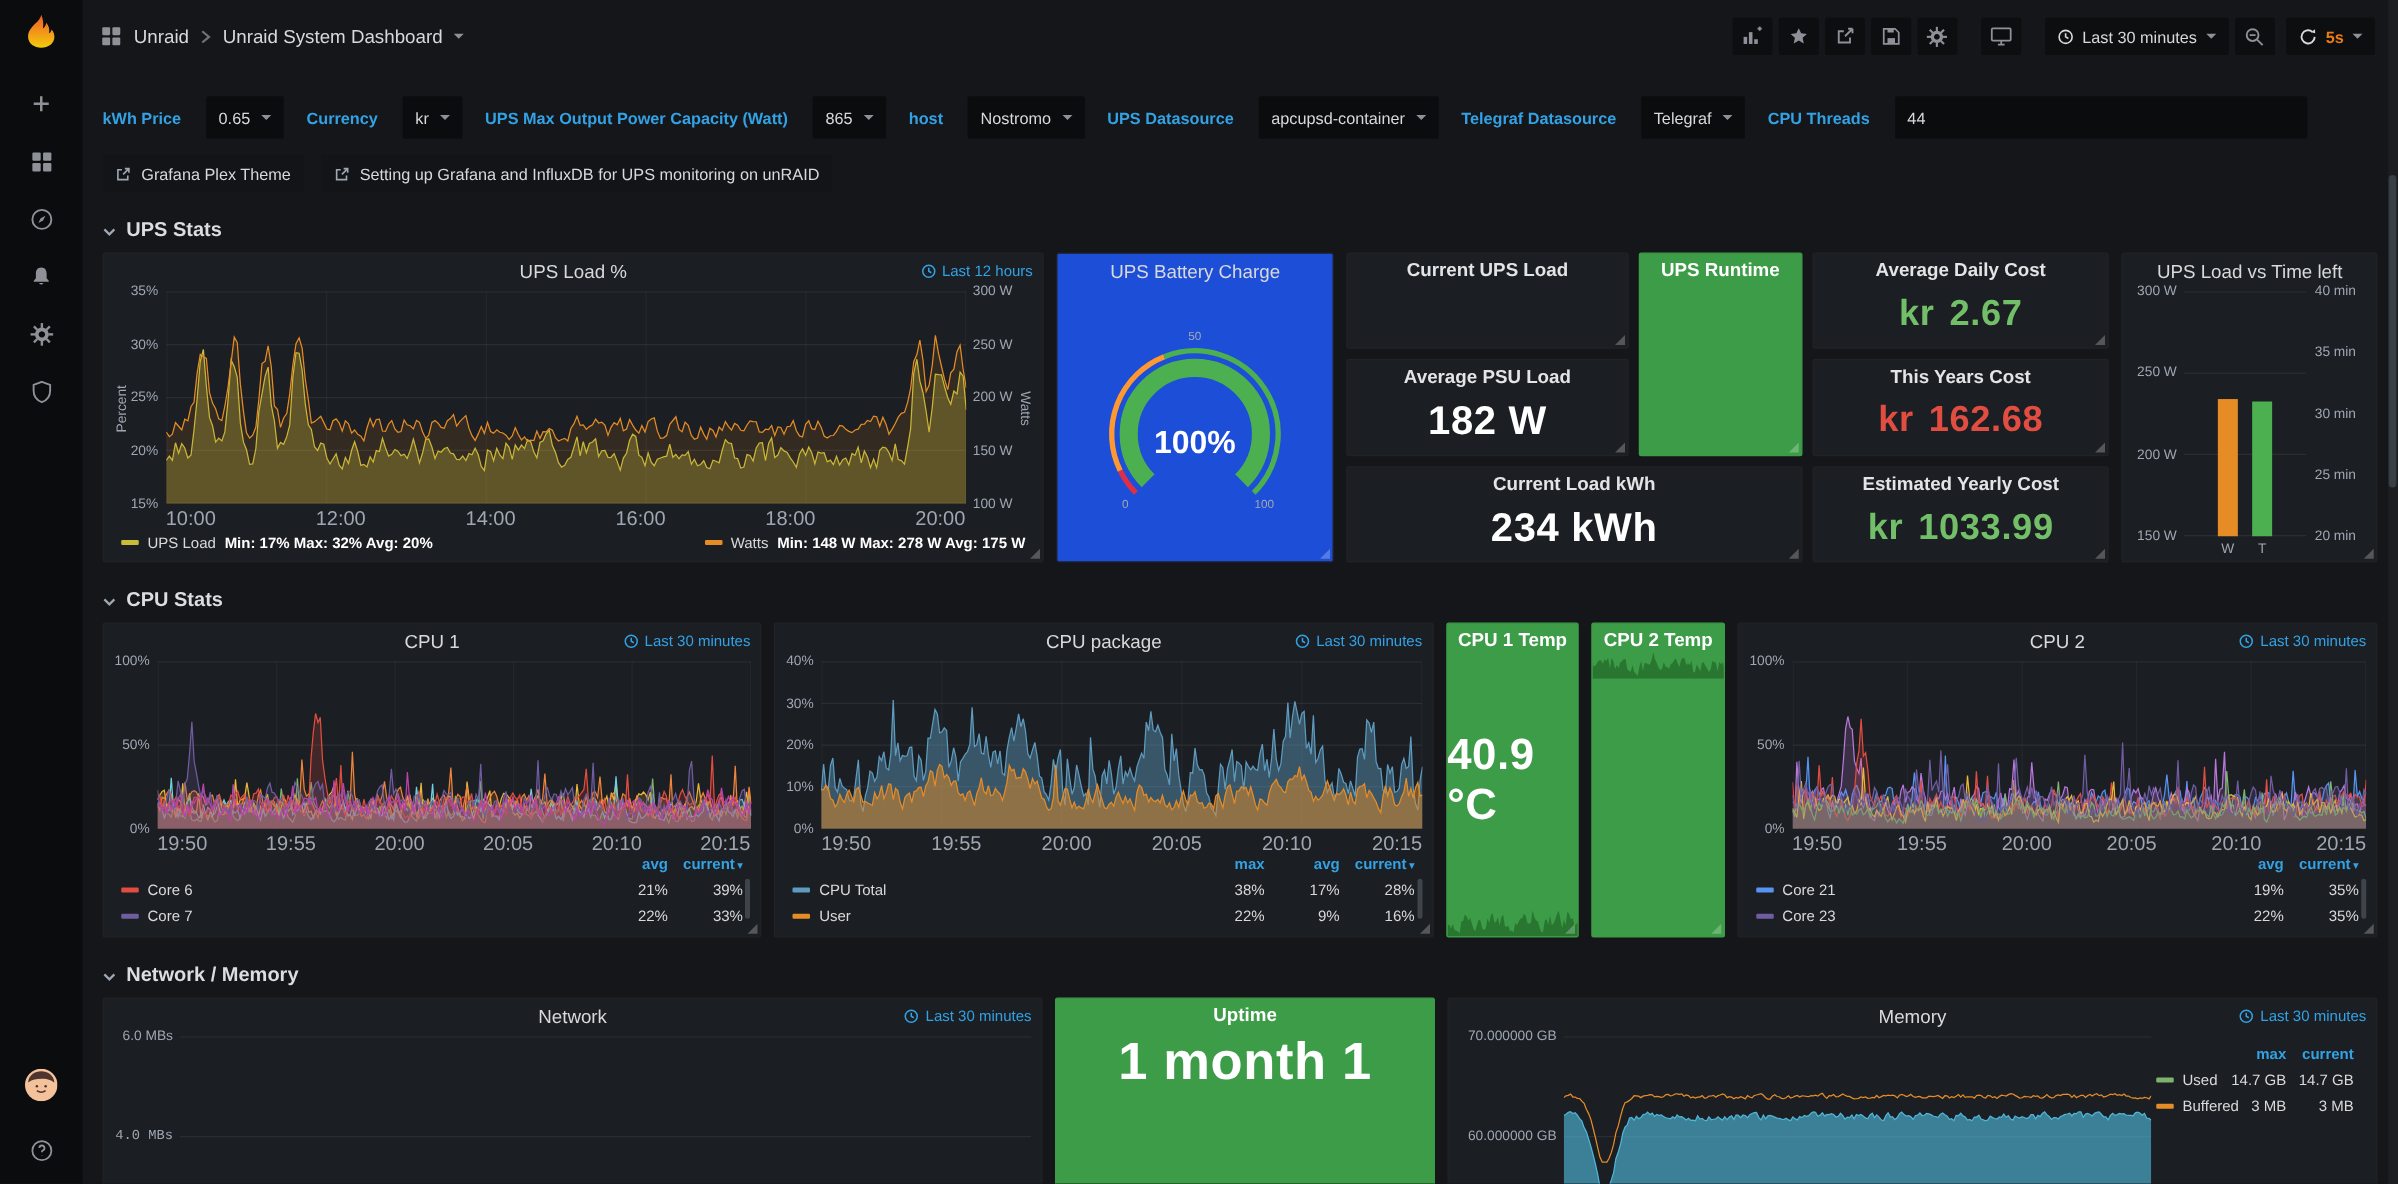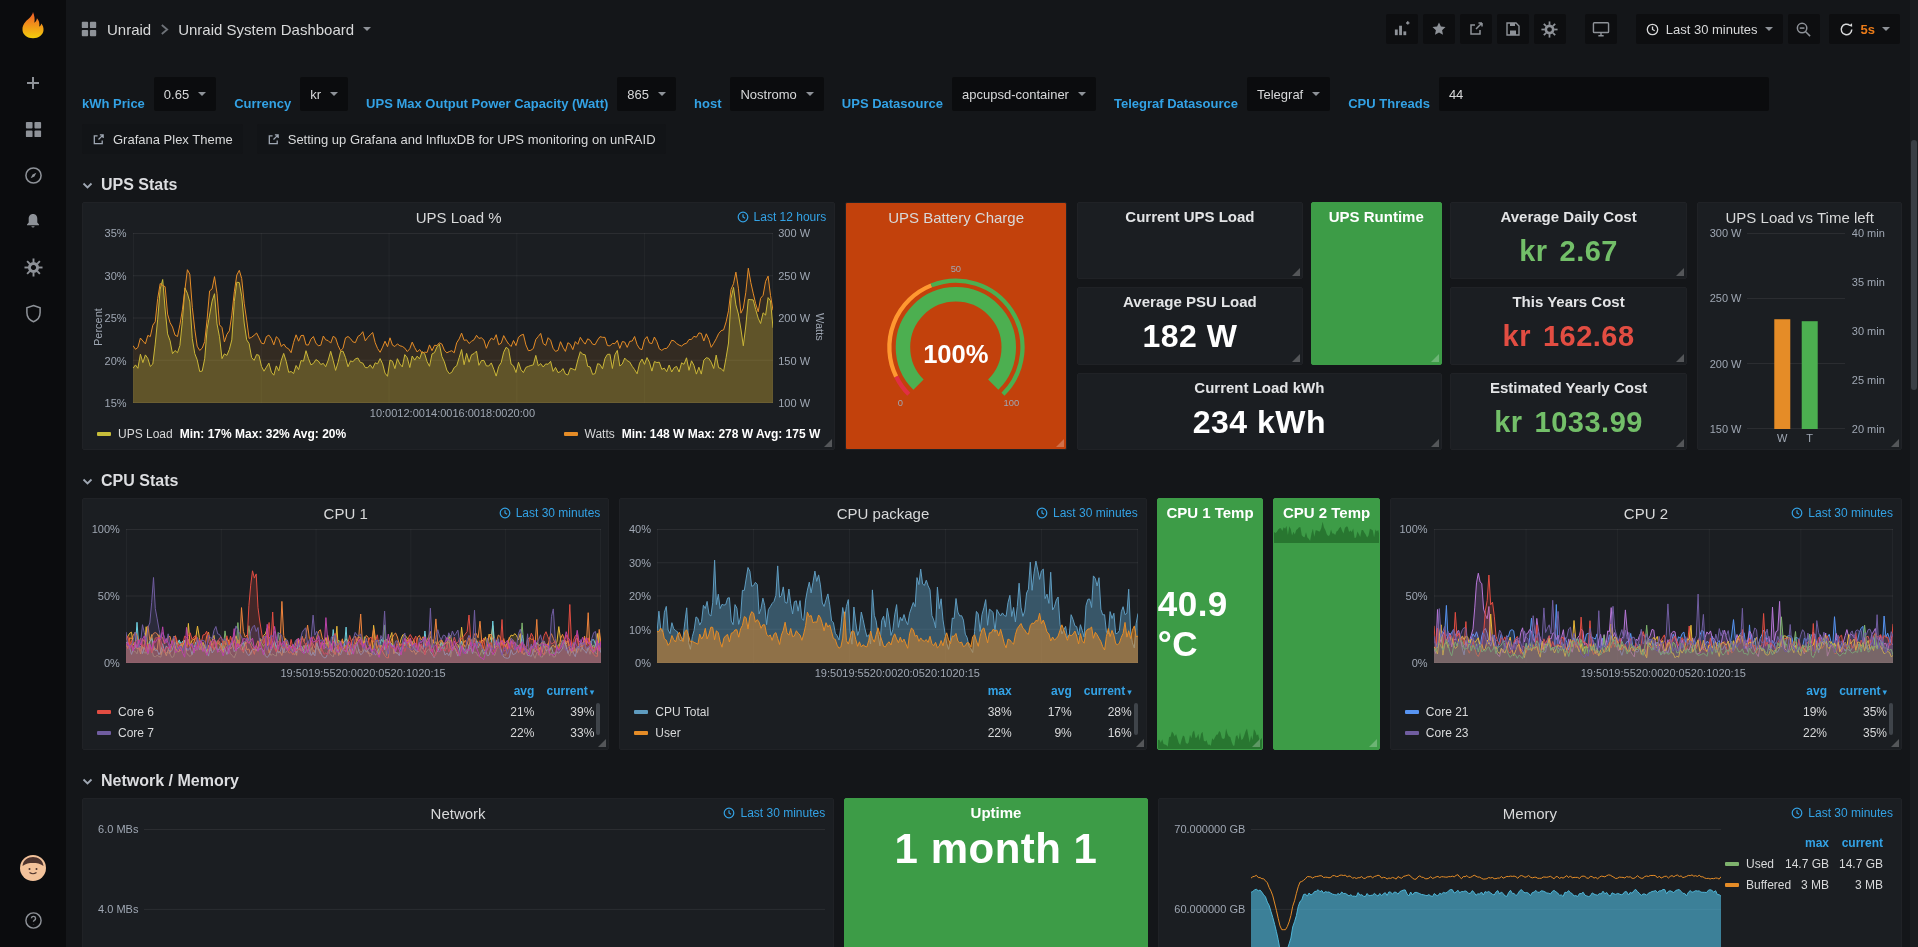--- a/index.html
+++ b/index.html
@@ -29,62 +29,62 @@
   .time-picker,.refresh-picker{height:30px;background:#0d0e10;border-radius:2px;display:flex;align-items:center;
     gap:7px;padding:0 10px;font-size:13px;color:#d8d9da}
   .refresh-picker{margin-left:4px}
   .refresh-interval{color:#eb7b18;font-weight:700}
   .caret-tri{width:0;height:0;border-left:4px solid transparent;border-right:4px solid transparent;
     border-top:4px solid #8e9298;display:inline-block}
 
   
   .content{flex:1;padding:0 16px;overflow:hidden}
   .var-row{display:flex;align-items:center;gap:18px;margin-top:16px;height:40px;white-space:nowrap}
-  .var{display:flex;align-items:flex-end;gap:9px}
+  .var{display:flex;align-items:center;gap:20px}
   .var-label{color:#33a2e5;font-size:13px;font-weight:700}
   .var-value{background:#0b0c0e;height:34px;border-radius:2px;display:flex;align-items:center;gap:9px;
     padding:0 10px;font-size:13px;color:#d8d9da}
   .var-value.wide{min-width:330px;justify-content:flex-start}
   .link-row{display:flex;gap:14px;margin-top:10px;height:30px;align-items:center}
   .dash-link{background:#121417;height:30px;display:flex;align-items:center;gap:8px;padding:0 10px;
     border-radius:2px;font-size:13px;color:#d8d9da}
   .dash-link svg{color:#9fa7b3}
   .section-header{display:flex;align-items:center;gap:8px;margin-top:16px;height:30px;font-size:16px;
     font-weight:700;color:#dcdde0;cursor:pointer}
   .section-header svg{color:#9fa7b3}
 
   .row{display:grid;gap:10px;margin-top:2px}
   .row-ups{grid-template-columns:744fr 219fr 603fr 202fr;height:248px}
   .row-cpu{grid-template-columns:520fr 520fr 220fr 505fr;height:252px}
   .row-net{grid-template-columns:743fr 300fr 735fr;height:250px}
 
   .panel{background:#1b1e22;border:1px solid #202226;border-radius:2px;position:relative;
     display:flex;flex-direction:column;overflow:hidden;min-width:0;min-height:0}
-  .panel-gauge{background:#c2410c}
+  .panel-gauge{background:#1d4ed8}
   .panel-header{height:28px;display:flex;align-items:center;justify-content:center;position:relative;flex-shrink:0}
   .panel-title{font-size:15px;font-weight:500;color:#d8d9da}
   .time-badge{position:absolute;right:8px;top:7px;display:flex;align-items:center;gap:5px;font-size:12px;
     color:#33a2e5;cursor:pointer}
   .resize-handle{position:absolute;bottom:2px;right:2px;width:0;height:0;
     border-bottom:8px solid rgba(255,255,255,0.25);border-left:8px solid transparent;cursor:nwse-resize}
 
   
   .chart{flex:1;min-height:0;display:flex;flex-direction:column;padding:2px 8px 4px}
   .g-main{flex:1;display:flex;min-height:0}
   .v-label{writing-mode:vertical-rl;transform:rotate(180deg);font-size:11px;color:#9fa7b3;
     display:flex;align-items:center;justify-content:center;width:13px}
   .v-label.right{transform:none}
   .g-yaxis{position:relative;font-size:11px;color:#9fa7b3;flex-shrink:0}
   .g-yaxis span{position:absolute;transform:translateY(-50%);white-space:nowrap}
   .g-yaxis.left span{right:6px}
   .g-yaxis.right span{left:6px}
   .g-center{flex:1;display:flex;flex-direction:column;min-width:0}
   .g-plot{flex:1;min-height:0;position:relative}
   .g-plot svg{position:absolute;left:0;top:0}
-  .g-xaxis{height:18px;display:flex;justify-content:center;font-size:11px;color:#9fa7b3;padding-top:4px}
+  .g-xaxis{height:18px;display:flex;justify-content:space-between;font-size:16px;color:#9fa7b3;padding-top:4px}
   .legend-split{display:flex;justify-content:space-between;align-items:center;padding:4px 6px 2px;
     font-size:12px;height:24px;flex-shrink:0}
   .lg-item{display:flex;align-items:center;gap:7px}
   .lg-name{color:#d8d9da}
   .lg-stats{color:#fff;font-weight:700}
   .lt-mark{width:14px;height:4px;border-radius:1px;display:inline-block;flex-shrink:0}
   .legend-table{flex-shrink:0;position:relative;padding:0 6px 2px;font-size:12px}
   .legend-table.side{width:172px;padding:4px 10px 0 4px}
   .lt-row{display:flex;align-items:center;height:21px}
   .lt-head{height:20px}
@@ -854,21 +854,21 @@
                   <circle cx="7" cy="7" r="5.6"></circle>
                   <path d="M7 3.8 V7 L9.4 8.4"></path>
                 </svg>
               <span>Last 30 minutes</span>
             </span>
           </div>
           <div class="chart">
               <div class="g-main">
                 <div class="g-yaxis left" style="width: 53.4px;">
                   <span style="top: 0%;">6.0 MBs</span>
-                  <span style="top: 37.5%;">4.0 MBs</span>
+                  <span style="top: 37.5%; font-family: Liberation Mono, monospace;">4.0 MBs</span>
                 </div>
                 <div class="g-center">
                   <div class="g-plot">
                     <svg width="681" height="214">
                       <line x1="0" y1="0.5" x2="681" y2="0.5" stroke="rgba(255,255,255,0.07)" stroke-width="1"></line>
                       <line x1="0" y1="80.375" x2="681" y2="80.375" stroke="rgba(255,255,255,0.07)" stroke-width="1"></line>
                       <line x1="0" y1="160.25" x2="681" y2="160.25" stroke="rgba(255,255,255,0.07)" stroke-width="1"></line>
                       <path d="M0.0,205.6L2.6,200.3L5.3,205.7L7.9,199.7L10.5,196.0L13.1,203.2L15.8,202.9L18.4,197.2L21.0,194.8L23.7,196.3L26.3,202.9L28.9,206.8L31.6,202.6L34.2,198.5L36.8,199.4L39.4,201.1L42.1,204.4L44.7,200.5L47.3,198.1L50.0,199.1L52.6,203.0L55.2,200.3L57.8,204.2L60.5,197.4L63.1,197.8L65.7,198.2L68.4,195.1L71.0,194.6L73.6,197.9L76.3,204.5L78.9,207.7L81.5,201.1L84.1,196.7L86.8,196.0L89.4,201.9L92.0,197.1L94.7,201.4L97.3,200.6L99.9,206.2L102.5,205.0L105.2,206.5L107.8,203.3L110.4,205.9L113.1,198.7L115.7,202.7L118.3,203.2L120.9,199.4L123.6,197.0L126.2,197.5L128.8,202.3L131.5,201.5L134.1,203.2L136.7,201.2L139.4,196.0L142.0,198.3L144.6,199.0L147.2,202.3L149.9,202.8L152.5,198.1L155.1,195.1L157.8,198.3L160.4,196.7L163.0,196.7L165.6,202.0L168.3,198.6L170.9,199.4L173.5,200.7L176.2,202.8L178.8,206.1L181.4,202.1L184.1,202.0L186.7,205.8L189.3,204.3L191.9,204.2L194.6,205.1L197.2,198.9L199.8,199.3L202.5,199.7L205.1,203.3L207.7,201.9L210.3,203.4L213.0,204.7L215.6,205.2L218.2,205.1L220.9,204.3L223.5,198.1L226.1,195.4L228.8,200.5L231.4,197.9L234.0,200.6L236.6,204.0L239.3,204.1L241.9,200.9L244.5,205.9L247.2,202.6L249.8,206.1L252.4,200.5L255.0,196.7L257.7,201.7L260.3,203.2L262.9,201.5L265.6,204.7L268.2,198.3L270.8,199.0L273.5,203.8L276.1,198.8L278.7,197.7L281.3,195.0L284.0,192.8L286.6,194.1L289.2,195.8L291.9,197.0L294.5,199.5L297.1,203.3L299.7,204.2L302.4,202.9L305.0,206.3L307.6,204.1L310.3,206.6L312.9,202.6L315.5,200.2L318.2,195.9L320.8,198.7L323.4,195.6L326.0,195.1L328.7,185.0L331.3,185.5L333.9,181.2L336.6,175.2L339.2,165.1L341.8,170.7L344.4,173.5L347.1,179.3L349.7,182.1L352.3,183.8L355.0,193.8L357.6,195.2L360.2,202.3L362.8,203.1L365.5,206.8L368.1,208.1L370.7,202.1L373.4,202.3L376.0,202.7L378.6,200.6L381.3,198.3L383.9,196.1L386.5,200.1L389.1,205.8L391.8,207.7L394.4,199.4L397.0,204.6L399.7,205.8L402.3,200.6L404.9,197.4L407.5,202.4L410.2,203.0L412.8,200.9L415.4,200.0L418.1,201.3L420.7,196.7L423.3,196.8L426.0,196.0L428.6,198.4L431.2,203.9L433.8,204.7L436.5,198.8L439.1,204.5L441.7,203.3L444.4,198.1L447.0,199.2L449.6,203.1L452.2,205.3L454.9,206.1L457.5,195.9L460.1,191.6L462.8,187.6L465.4,185.8L468.0,174.2L470.7,174.2L473.3,167.2L475.9,168.2L478.5,164.5L481.2,177.5L483.8,178.0L486.4,177.6L489.1,189.8L491.7,191.7L494.3,191.4L496.9,192.3L499.6,197.5L502.2,194.8L504.8,194.9L507.5,194.0L510.1,195.2L512.7,194.5L515.4,197.1L518.0,197.0L520.6,199.5L523.2,202.4L525.9,204.9L528.5,203.6L531.1,207.7L533.8,203.6L536.4,205.0L539.0,198.4L541.6,195.4L544.3,201.1L546.9,199.2L549.5,199.6L552.2,199.0L554.8,201.8L557.4,196.5L560.1,197.0L562.7,196.5L565.3,197.4L567.9,196.0L570.6,190.8L573.2,191.2L575.8,186.9L578.5,175.2L581.1,170.2L583.7,164.1L586.3,172.7L589.0,170.8L591.6,179.4L594.2,191.1L596.9,188.1L599.5,187.2L602.1,190.6L604.7,199.7L607.4,203.2L610.0,200.6L612.6,199.4L615.3,199.6L617.9,195.2L620.5,194.3L623.2,197.0L625.8,194.1L628.4,198.4L631.0,195.7L633.7,196.1L636.3,201.1L638.9,198.7L641.6,204.8L644.2,200.4L646.8,195.5L649.4,202.7L652.1,198.4L654.7,201.2L657.3,202.7L660.0,207.2L662.6,208.2L665.2,205.7L667.9,202.0L670.5,201.5L673.1,201.2L675.7,198.2L678.4,199.2L681.0,195.0L681,214L0,214Z" fill="#8b1a10" fill-opacity="0.35" stroke="none"></path>
                       <path d="M0.0,205.6L2.6,200.3L5.3,205.7L7.9,199.7L10.5,196.0L13.1,203.2L15.8,202.9L18.4,197.2L21.0,194.8L23.7,196.3L26.3,202.9L28.9,206.8L31.6,202.6L34.2,198.5L36.8,199.4L39.4,201.1L42.1,204.4L44.7,200.5L47.3,198.1L50.0,199.1L52.6,203.0L55.2,200.3L57.8,204.2L60.5,197.4L63.1,197.8L65.7,198.2L68.4,195.1L71.0,194.6L73.6,197.9L76.3,204.5L78.9,207.7L81.5,201.1L84.1,196.7L86.8,196.0L89.4,201.9L92.0,197.1L94.7,201.4L97.3,200.6L99.9,206.2L102.5,205.0L105.2,206.5L107.8,203.3L110.4,205.9L113.1,198.7L115.7,202.7L118.3,203.2L120.9,199.4L123.6,197.0L126.2,197.5L128.8,202.3L131.5,201.5L134.1,203.2L136.7,201.2L139.4,196.0L142.0,198.3L144.6,199.0L147.2,202.3L149.9,202.8L152.5,198.1L155.1,195.1L157.8,198.3L160.4,196.7L163.0,196.7L165.6,202.0L168.3,198.6L170.9,199.4L173.5,200.7L176.2,202.8L178.8,206.1L181.4,202.1L184.1,202.0L186.7,205.8L189.3,204.3L191.9,204.2L194.6,205.1L197.2,198.9L199.8,199.3L202.5,199.7L205.1,203.3L207.7,201.9L210.3,203.4L213.0,204.7L215.6,205.2L218.2,205.1L220.9,204.3L223.5,198.1L226.1,195.4L228.8,200.5L231.4,197.9L234.0,200.6L236.6,204.0L239.3,204.1L241.9,200.9L244.5,205.9L247.2,202.6L249.8,206.1L252.4,200.5L255.0,196.7L257.7,201.7L260.3,203.2L262.9,201.5L265.6,204.7L268.2,198.3L270.8,199.0L273.5,203.8L276.1,198.8L278.7,197.7L281.3,195.0L284.0,192.8L286.6,194.1L289.2,195.8L291.9,197.0L294.5,199.5L297.1,203.3L299.7,204.2L302.4,202.9L305.0,206.3L307.6,204.1L310.3,206.6L312.9,202.6L315.5,200.2L318.2,195.9L320.8,198.7L323.4,195.6L326.0,195.1L328.7,185.0L331.3,185.5L333.9,181.2L336.6,175.2L339.2,165.1L341.8,170.7L344.4,173.5L347.1,179.3L349.7,182.1L352.3,183.8L355.0,193.8L357.6,195.2L360.2,202.3L362.8,203.1L365.5,206.8L368.1,208.1L370.7,202.1L373.4,202.3L376.0,202.7L378.6,200.6L381.3,198.3L383.9,196.1L386.5,200.1L389.1,205.8L391.8,207.7L394.4,199.4L397.0,204.6L399.7,205.8L402.3,200.6L404.9,197.4L407.5,202.4L410.2,203.0L412.8,200.9L415.4,200.0L418.1,201.3L420.7,196.7L423.3,196.8L426.0,196.0L428.6,198.4L431.2,203.9L433.8,204.7L436.5,198.8L439.1,204.5L441.7,203.3L444.4,198.1L447.0,199.2L449.6,203.1L452.2,205.3L454.9,206.1L457.5,195.9L460.1,191.6L462.8,187.6L465.4,185.8L468.0,174.2L470.7,174.2L473.3,167.2L475.9,168.2L478.5,164.5L481.2,177.5L483.8,178.0L486.4,177.6L489.1,189.8L491.7,191.7L494.3,191.4L496.9,192.3L499.6,197.5L502.2,194.8L504.8,194.9L507.5,194.0L510.1,195.2L512.7,194.5L515.4,197.1L518.0,197.0L520.6,199.5L523.2,202.4L525.9,204.9L528.5,203.6L531.1,207.7L533.8,203.6L536.4,205.0L539.0,198.4L541.6,195.4L544.3,201.1L546.9,199.2L549.5,199.6L552.2,199.0L554.8,201.8L557.4,196.5L560.1,197.0L562.7,196.5L565.3,197.4L567.9,196.0L570.6,190.8L573.2,191.2L575.8,186.9L578.5,175.2L581.1,170.2L583.7,164.1L586.3,172.7L589.0,170.8L591.6,179.4L594.2,191.1L596.9,188.1L599.5,187.2L602.1,190.6L604.7,199.7L607.4,203.2L610.0,200.6L612.6,199.4L615.3,199.6L617.9,195.2L620.5,194.3L623.2,197.0L625.8,194.1L628.4,198.4L631.0,195.7L633.7,196.1L636.3,201.1L638.9,198.7L641.6,204.8L644.2,200.4L646.8,195.5L649.4,202.7L652.1,198.4L654.7,201.2L657.3,202.7L660.0,207.2L662.6,208.2L665.2,205.7L667.9,202.0L670.5,201.5L673.1,201.2L675.7,198.2L678.4,199.2L681.0,195.0" fill="none" stroke="#8b1a10" stroke-width="1"></path>
                       <path d="M0.0,199.9L2.6,193.1L5.3,189.3L7.9,178.7L10.5,203.7L13.1,201.5L15.8,201.9L18.4,204.3L21.0,198.7L23.7,200.1L26.3,201.0L28.9,194.0L31.6,200.8L34.2,173.2L36.8,187.9L39.4,192.4L42.1,190.5L44.7,194.1L47.3,195.9L50.0,196.0L52.6,199.3L55.2,173.9L57.8,198.4L60.5,167.9L63.1,193.1L65.7,198.1L68.4,196.6L71.0,193.6L73.6,188.2L76.3,199.7L78.9,194.0L81.5,201.1L84.1,203.4L86.8,196.1L89.4,202.3L92.0,200.6L94.7,200.4L97.3,195.6L99.9,195.6L102.5,201.9L105.2,200.8L107.8,194.7L110.4,194.0L113.1,194.0L115.7,198.7L118.3,197.8L120.9,201.6L123.6,200.4L126.2,204.4L128.8,205.5L131.5,197.6L134.1,203.4L136.7,193.6L139.4,194.9L142.0,196.6L144.6,190.6L147.2,198.7L149.9,197.9L152.5,196.0L155.1,194.6L157.8,188.8L160.4,190.5L163.0,195.5L165.6,198.4L168.3,204.5L170.9,194.0L173.5,194.0L176.2,197.3L178.8,203.7L181.4,199.8L184.1,198.9L186.7,203.4L189.3,195.5L191.9,190.1L194.6,194.9L197.2,199.6L199.8,206.9L202.5,196.7L205.1,202.5L207.7,201.3L210.3,194.6L213.0,197.9L215.6,203.6L218.2,202.4L220.9,193.2L223.5,201.2L226.1,196.3L228.8,188.6L231.4,189.9L234.0,183.7L236.6,182.5L239.3,163.7L241.9,142.2L244.5,127.6L247.2,142.3L249.8,152.2L252.4,176.5L255.0,187.3L257.7,187.6L260.3,191.6L262.9,187.2L265.6,193.7L268.2,193.5L270.8,192.8L273.5,191.1L276.1,188.8L278.7,185.7L281.3,191.2L284.0,188.3L286.6,198.4L289.2,194.8L291.9,160.8L294.5,190.2L297.1,201.0L299.7,191.5L302.4,181.0L305.0,161.5L307.6,190.8L310.3,190.9L312.9,198.9L315.5,187.4L318.2,200.6L320.8,205.0L323.4,197.6L326.0,197.0L328.7,188.2L331.3,173.0L333.9,166.5L336.6,152.1L339.2,149.0L341.8,141.0L344.4,159.6L347.1,162.6L349.7,177.0L352.3,193.2L355.0,189.8L357.6,189.9L360.2,193.3L362.8,189.4L365.5,195.2L368.1,189.7L370.7,186.2L373.4,189.8L376.0,191.4L378.6,187.1L381.3,185.1L383.9,190.5L386.5,194.3L389.1,197.2L391.8,191.6L394.4,194.1L397.0,194.3L399.7,182.0L402.3,170.8L404.9,145.1L407.5,152.1L410.2,148.7L412.8,160.7L415.4,168.1L418.1,172.2L420.7,186.3L423.3,199.0L426.0,191.6L428.6,190.5L431.2,196.0L433.8,191.3L436.5,194.5L439.1,189.9L441.7,188.0L444.4,185.8L447.0,196.0L449.6,195.1L452.2,200.1L454.9,196.5L457.5,194.1L460.1,171.7L462.8,193.4L465.4,182.4L468.0,158.1L470.7,158.5L473.3,153.5L475.9,129.3L478.5,146.2L481.2,148.7L483.8,159.7L486.4,185.9L489.1,184.8L491.7,197.7L494.3,202.1L496.9,194.1L499.6,199.5L502.2,195.9L504.8,191.9L507.5,195.9L510.1,202.1L512.7,200.6L515.4,189.8L518.0,195.1L520.6,185.2L523.2,175.2L525.9,162.1L528.5,159.8L531.1,147.1L533.8,140.2L536.4,156.8L539.0,166.9L541.6,184.0L544.3,195.4L546.9,201.0L549.5,196.2L552.2,200.8L554.8,194.3L557.4,188.8L560.1,197.5L562.7,199.0L565.3,173.7L567.9,196.9L570.6,192.2L573.2,192.8L575.8,187.3L578.5,175.7L581.1,141.2L583.7,165.2L586.3,144.9L589.0,152.9L591.6,167.6L594.2,178.9L596.9,194.2L599.5,191.9L602.1,194.9L604.7,195.4L607.4,202.6L610.0,194.6L612.6,190.7L615.3,195.8L617.9,196.6L620.5,199.9L623.2,204.1L625.8,191.7L628.4,184.1L631.0,168.5L633.7,163.1L636.3,161.4L638.9,154.9L641.6,155.0L644.2,149.7L646.8,165.6L649.4,178.4L652.1,194.1L654.7,202.3L657.3,199.2L660.0,203.7L662.6,197.9L665.2,191.1L667.9,191.0L670.5,192.0L673.1,187.2L675.7,193.2L678.4,195.3L681.0,189.2L681,214L0,214Z" fill="#d9534f" fill-opacity="0.08" stroke="none"></path>

